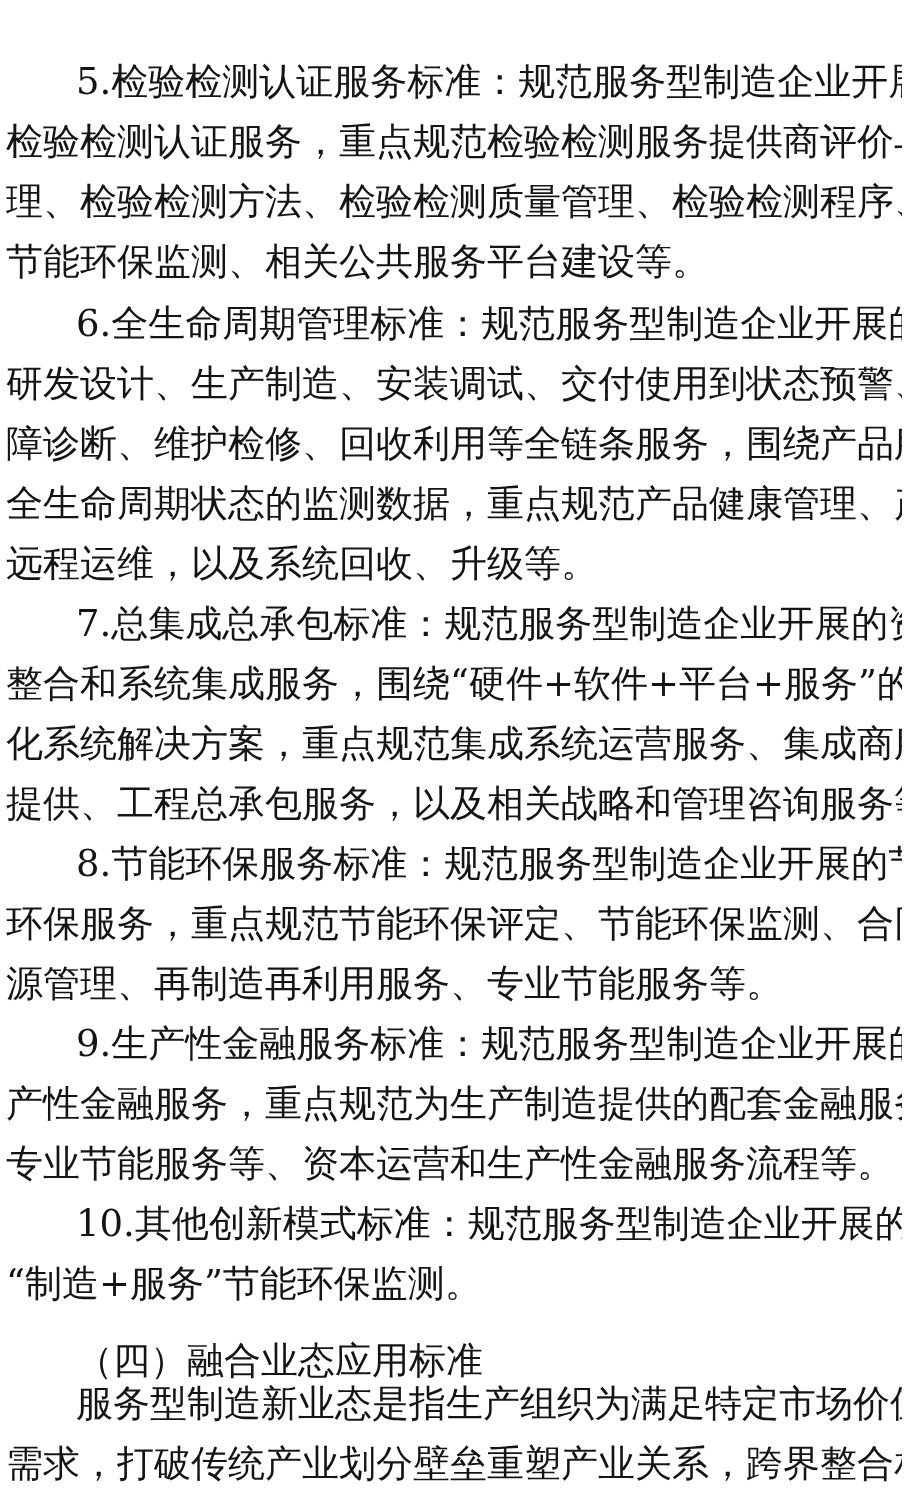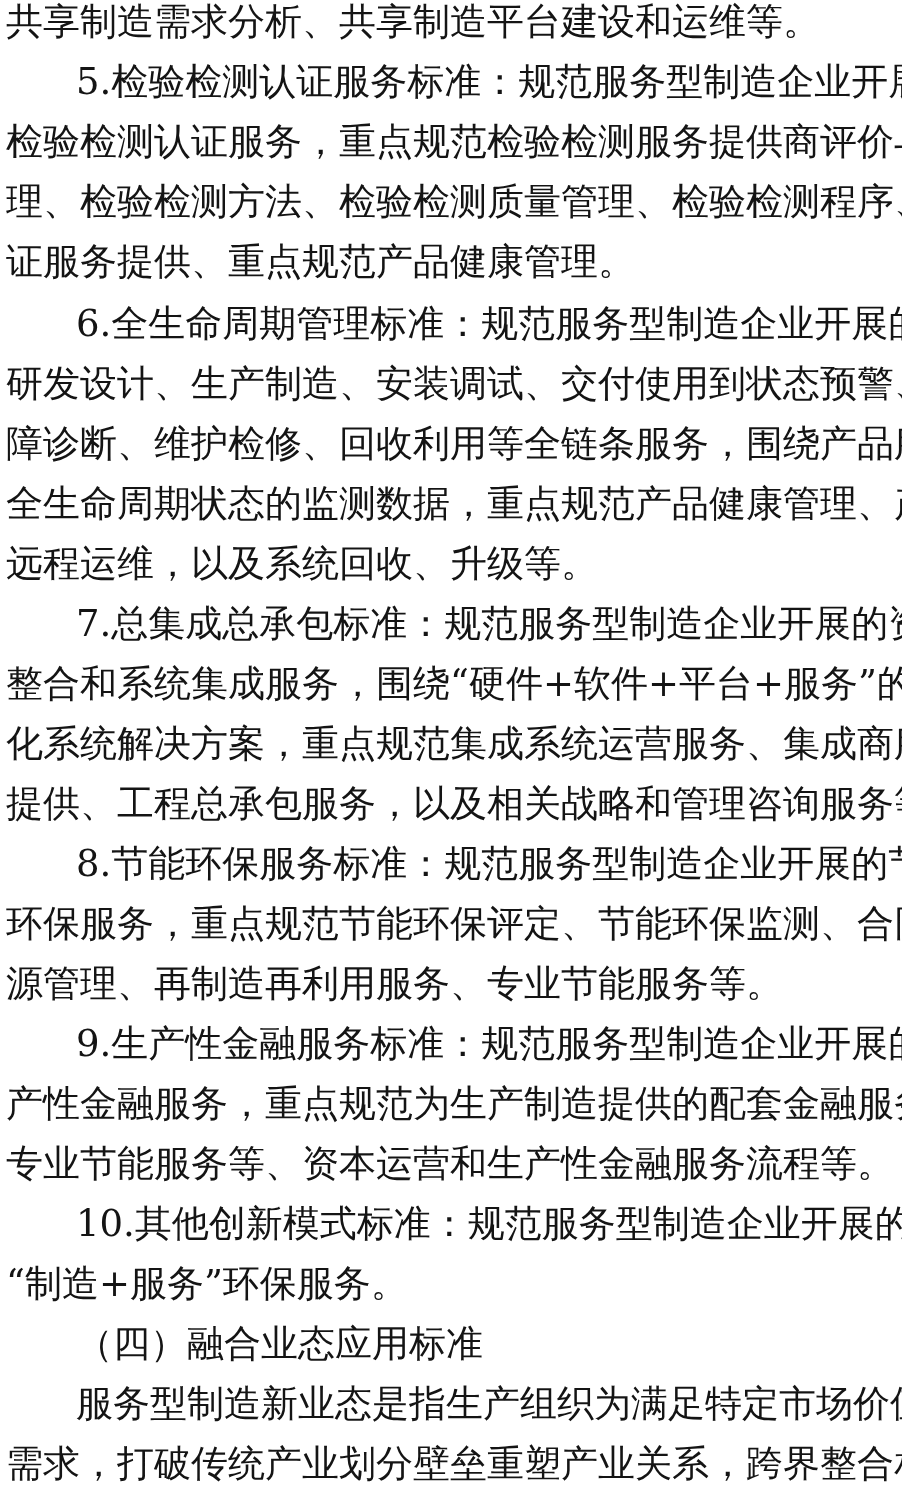--- a/index.html
+++ b/index.html
@@ -39,33 +39,33 @@
     left: 76px;
     width: 826px;
   }
   .line.last {
     text-align-last: left;
   }
   .line.heading {
     left: 76px;
     width: 520px;
     text-align-last: left;
+    margin-top: 17px;
   }
 </style>
 </head>
 <body>
 
 <div class="page">
 
-  <div class="line last" style="top:0px;">共享制造需求分析、共享制造平台建设和运维等。</div>
 
   <div class="line indent" style="top:60px;">5.检验检测认证服务标准：规范服务型制造企业开展的</div>
   <div class="line" style="top:120px;">检验检测认证服务，重点规范检验检测服务提供商评价与管</div>
   <div class="line" style="top:180px;">理、检验检测方法、检验检测质量管理、检验检测程序、认</div>
-  <div class="line last" style="top:240px;">证服务提供、重点规范产品健康管理。</div>
+  <div class="line last" style="top:240px;">节能环保监测、相关公共服务平台建设等。</div>
 
   <div class="line indent" style="top:302px;">6.全生命周期管理标准：规范服务型制造企业开展的从</div>
   <div class="line" style="top:362px;">研发设计、生产制造、安装调试、交付使用到状态预警、故</div>
   <div class="line" style="top:422px;">障诊断、维护检修、回收利用等全链条服务，围绕产品服务</div>
   <div class="line" style="top:482px;">全生命周期状态的监测数据，重点规范产品健康管理、产品</div>
   <div class="line last" style="top:542px;">远程运维，以及系统回收、升级等。</div>
 
   <div class="line indent" style="top:602px;">7.总集成总承包标准：规范服务型制造企业开展的资源</div>
   <div class="line" style="top:662px;">整合和系统集成服务，围绕“硬件+软件+平台+服务”的一体</div>
   <div class="line" style="top:722px;">化系统解决方案，重点规范集成系统运营服务、集成商服务</div>
@@ -73,20 +73,20 @@
 
   <div class="line indent" style="top:842px;">8.节能环保服务标准：规范服务型制造企业开展的节能</div>
   <div class="line" style="top:902px;">环保服务，重点规范节能环保评定、节能环保监测、合同能</div>
   <div class="line last" style="top:962px;font-family:Liberation Serif, serif;">源管理、再制造再利用服务、专业节能服务等。</div>
 
   <div class="line indent" style="top:1022px;">9.生产性金融服务标准：规范服务型制造企业开展的生</div>
   <div class="line" style="top:1082px;">产性金融服务，重点规范为生产制造提供的配套金融服务、</div>
   <div class="line last" style="top:1142px;">专业节能服务等、资本运营和生产性金融服务流程等。</div>
 
   <div class="line indent" style="top:1202px;">10.其他创新模式标准：规范服务型制造企业开展的其他</div>
-  <div class="line last" style="top:1262px;">“制造+服务”环保服务。</div>
+  <div class="line last" style="top:1262px;">“制造+服务”节能环保监测。</div>
 
   <div class="line heading" style="top:1322px;">（四）融合业态应用标准</div>
 
   <div class="line indent" style="top:1382px;">服务型制造新业态是指生产组织为满足特定市场价值</div>
   <div class="line" style="top:1442px;">需求，打破传统产业划分壁垒重塑产业关系，跨界整合相关</div>
 
 </div>
 
 </body></html>

